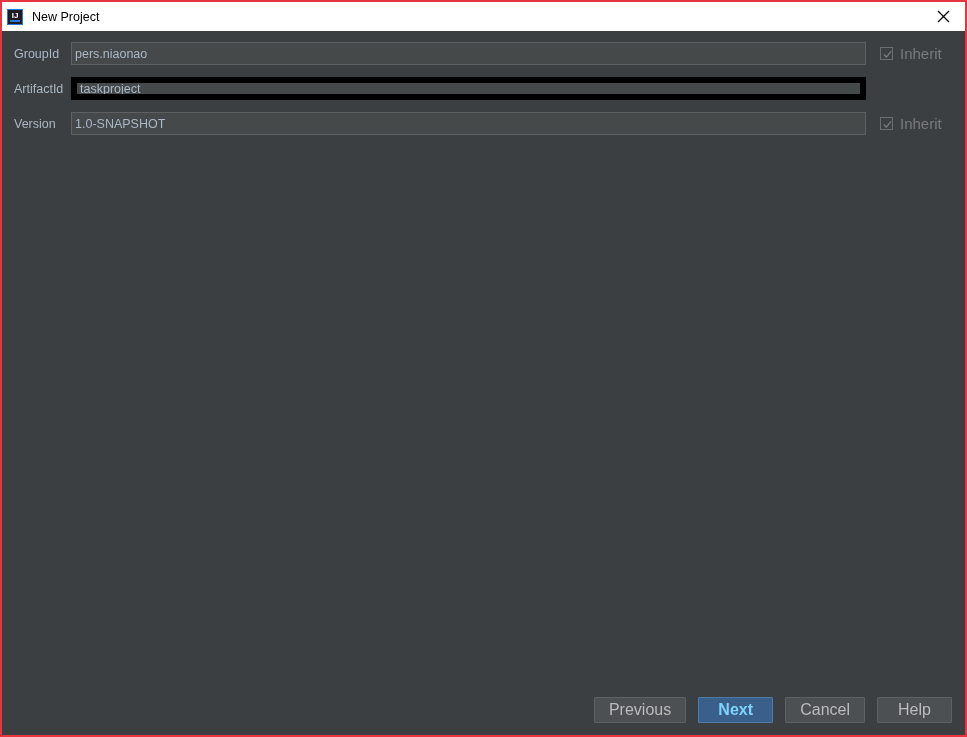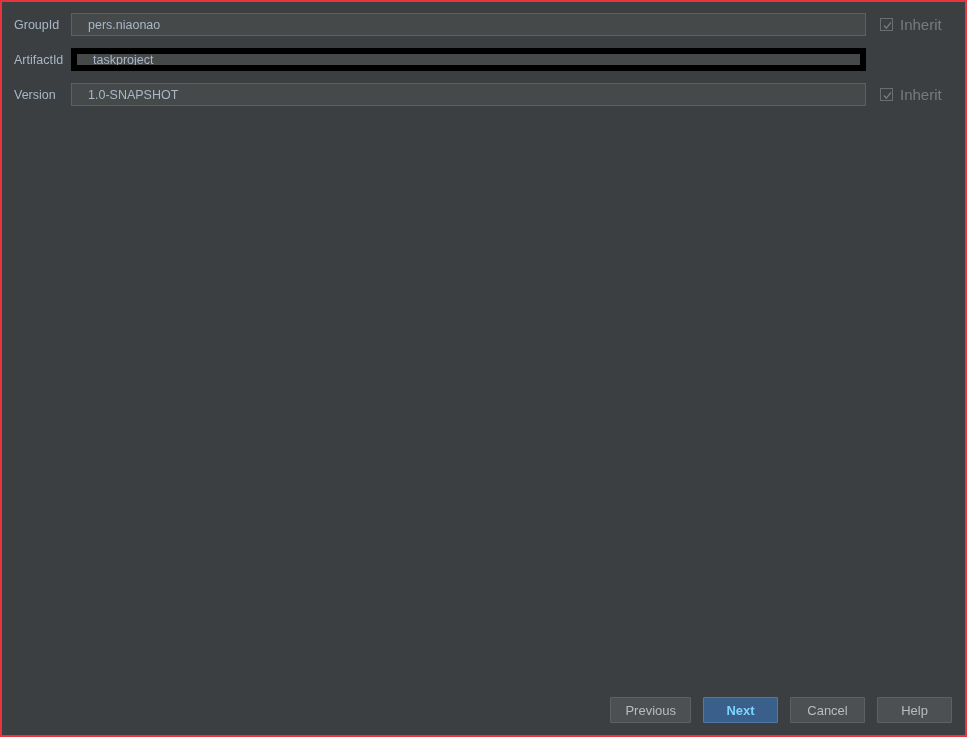--- a/index.html
+++ b/index.html
@@ -124,21 +124,21 @@
   .text-field {
     flex: 0 0 795px;
     width: 795px;
     height: 23px;
     box-sizing: border-box;
     background: #45494a;
     border: 1px solid #5e6162;
     color: #a9b7c6;
     font-family: "Liberation Sans", sans-serif;
     font-size: 12.5px;
-    padding: 0 0 0 16px;
+    padding: 0 0 0 3px;
     outline: none;
     border-radius: 0;
   }
   .text-field.focused {
     border: 6px solid #000000;
     background: #45494a;
   }
   .inherit-wrap {
     flex: 0 0 auto;
     display: flex;
@@ -178,41 +178,55 @@
     gap: 12px;
   }
   .dlg-button {
     min-width: 75px;
     height: 26px;
     box-sizing: border-box;
     background: #4c5052;
     border: 1px solid #5e6162;
     color: #bbbbbb;
     font-family: "Liberation Sans", sans-serif;
-    font-size: 13px;
+    font-size: 16px;
     padding: 0 14px;
     cursor: pointer;
     border-radius: 1px;
     display: flex;
     align-items: center;
     justify-content: center;
     white-space: nowrap;
   }
   .dlg-button.default {
     background: #3a5f8a;
     border: 1px solid #4f7aa8;
     color: #7dd3fc;
     font-weight: bold;
   }
 </style>
 </head>
 <body>
 
 <div id="window">
 
+  <div id="titlebar">
+    <div id="app-icon">
+      <span class="ij-text">IJ</span>
+      <span class="ij-bar"></span>
+    </div>
+    <div id="window-title">New Project</div>
+    <div id="titlebar-spacer"></div>
+    <div id="close-button">
+      <svg width="13" height="13" viewBox="0 0 13 13">
+        <line x1="1" y1="1" x2="12" y2="12" stroke="#000000" stroke-width="1.2"></line>
+        <line x1="12" y1="1" x2="1" y2="12" stroke="#000000" stroke-width="1.2"></line>
+      </svg>
+    </div>
+  </div>
 
   <div id="dialog-body">
 
     <div id="form">
 
       <div class="form-row">
         <div class="field-label">GroupId</div>
         <input class="text-field" type="text" value="pers.niaonao" style="">
         <div class="inherit-wrap">
           <div class="checkbox">

